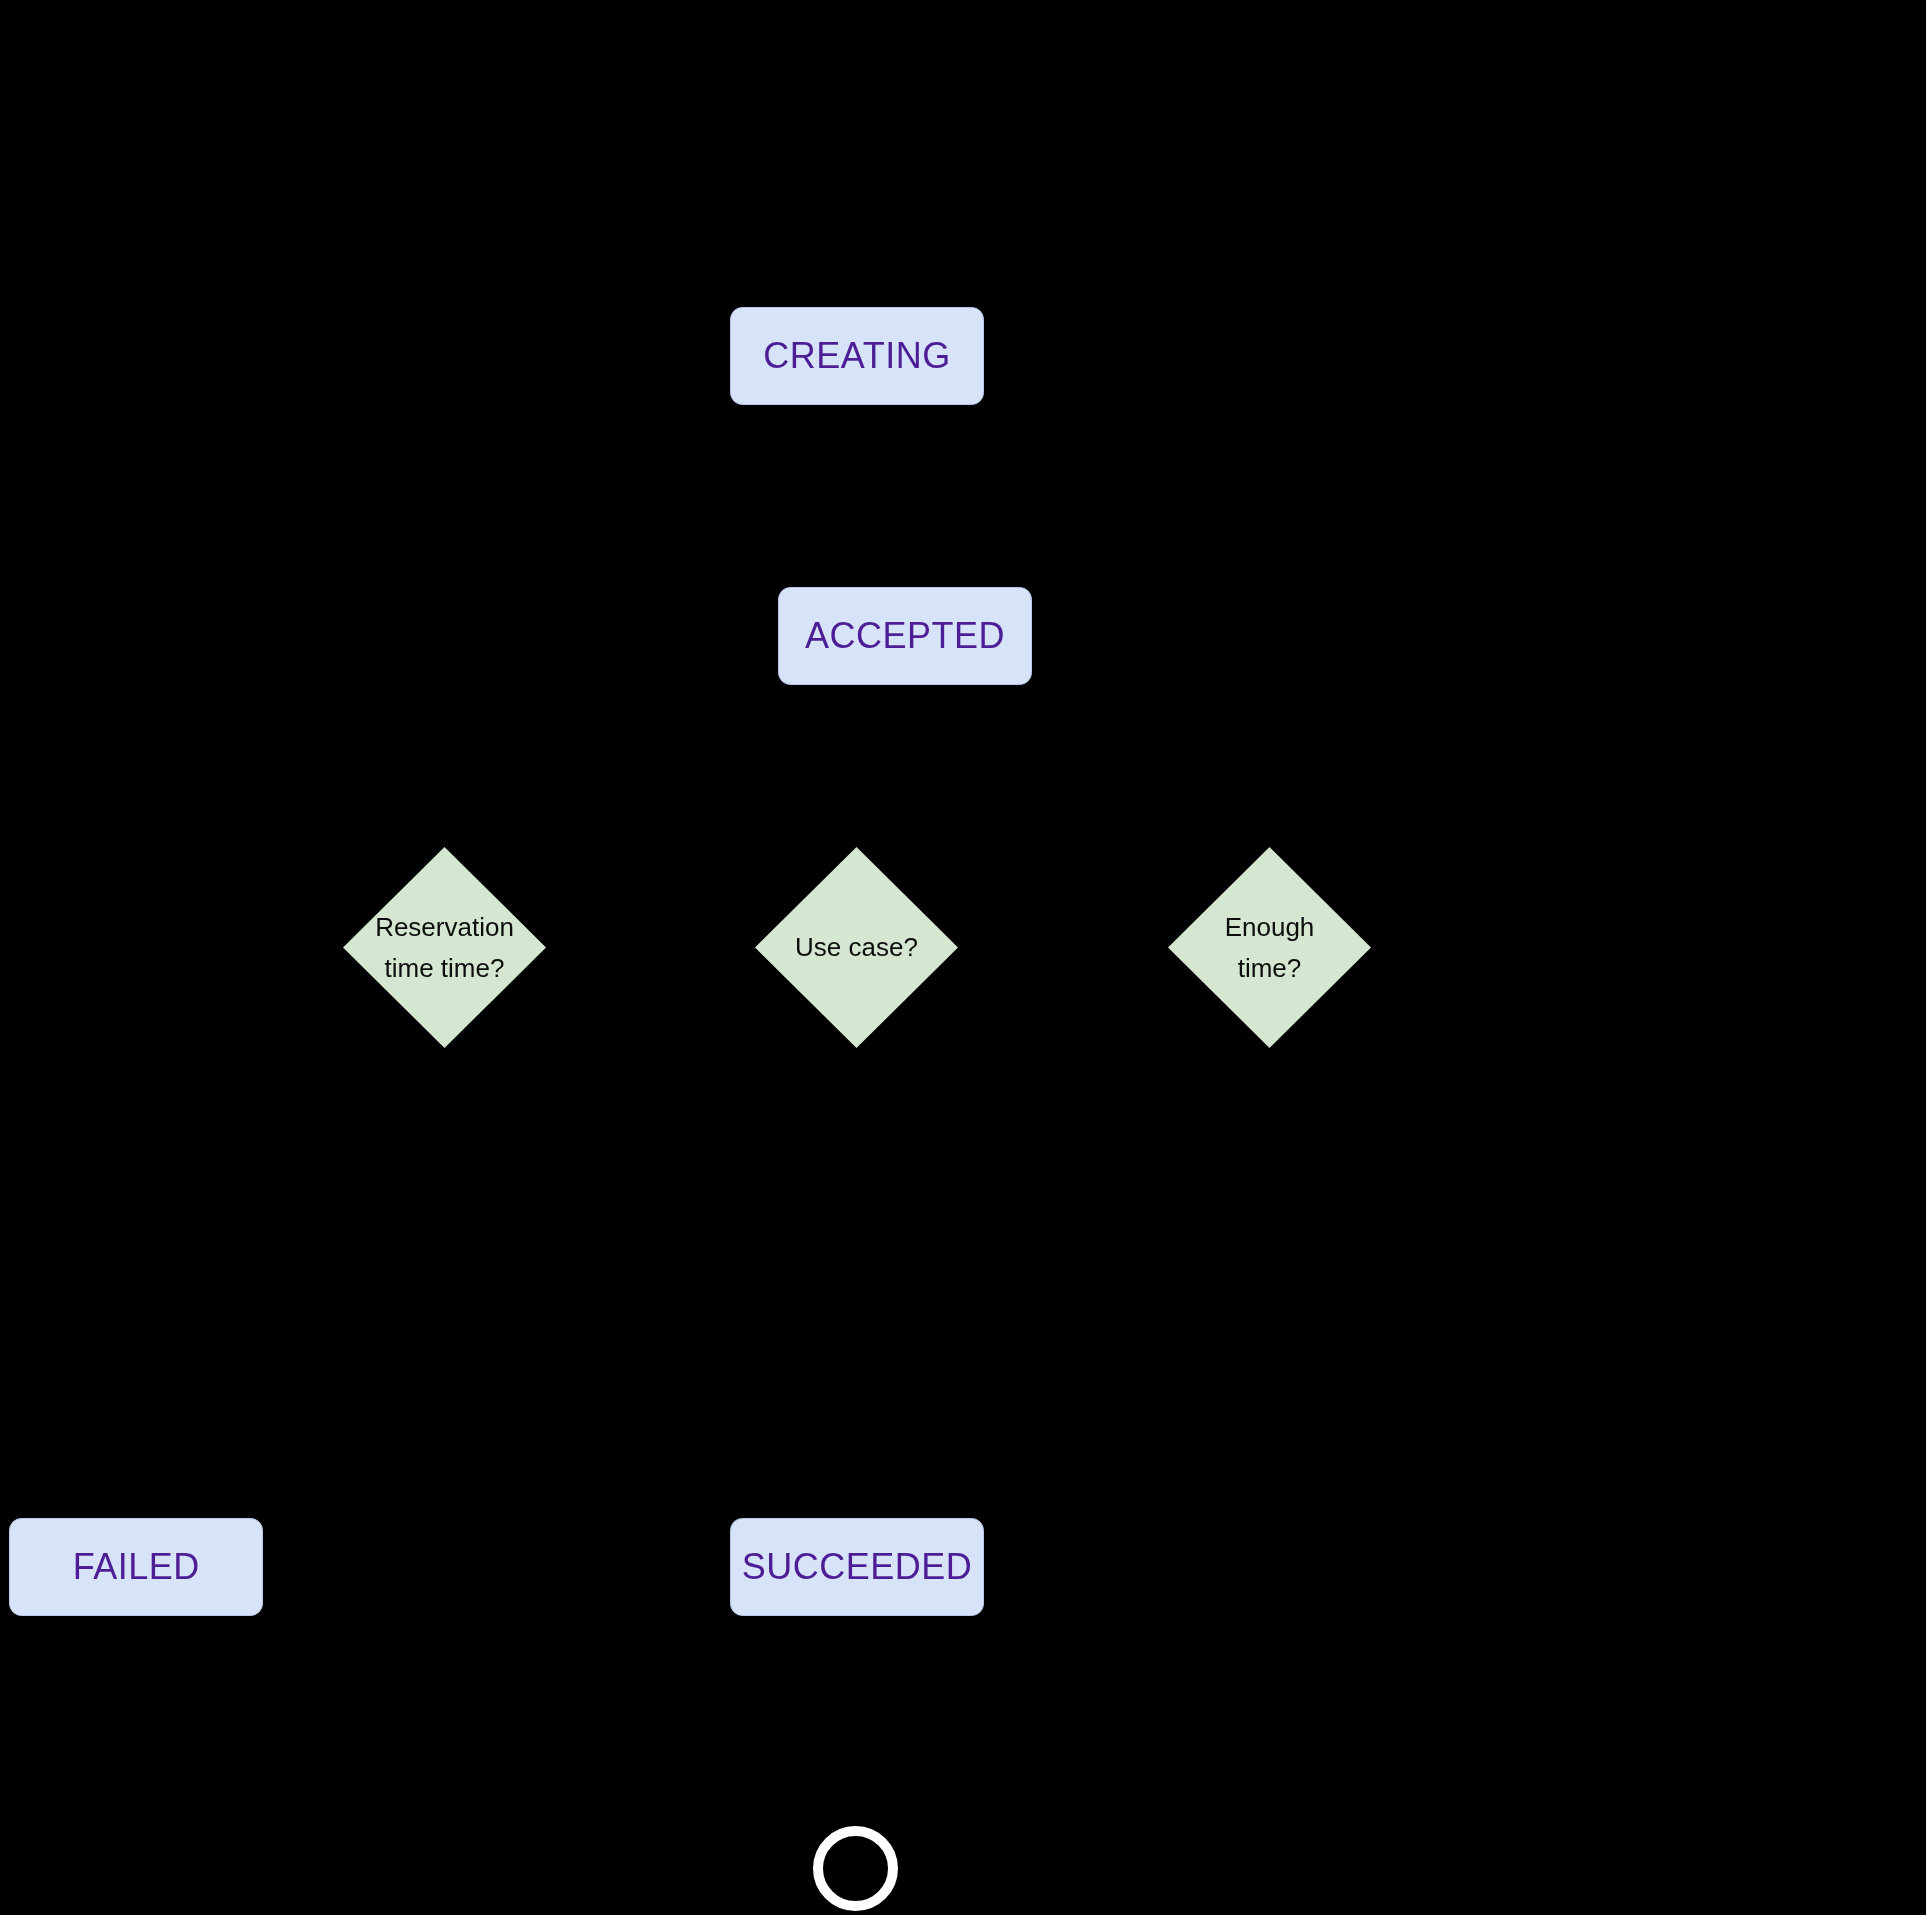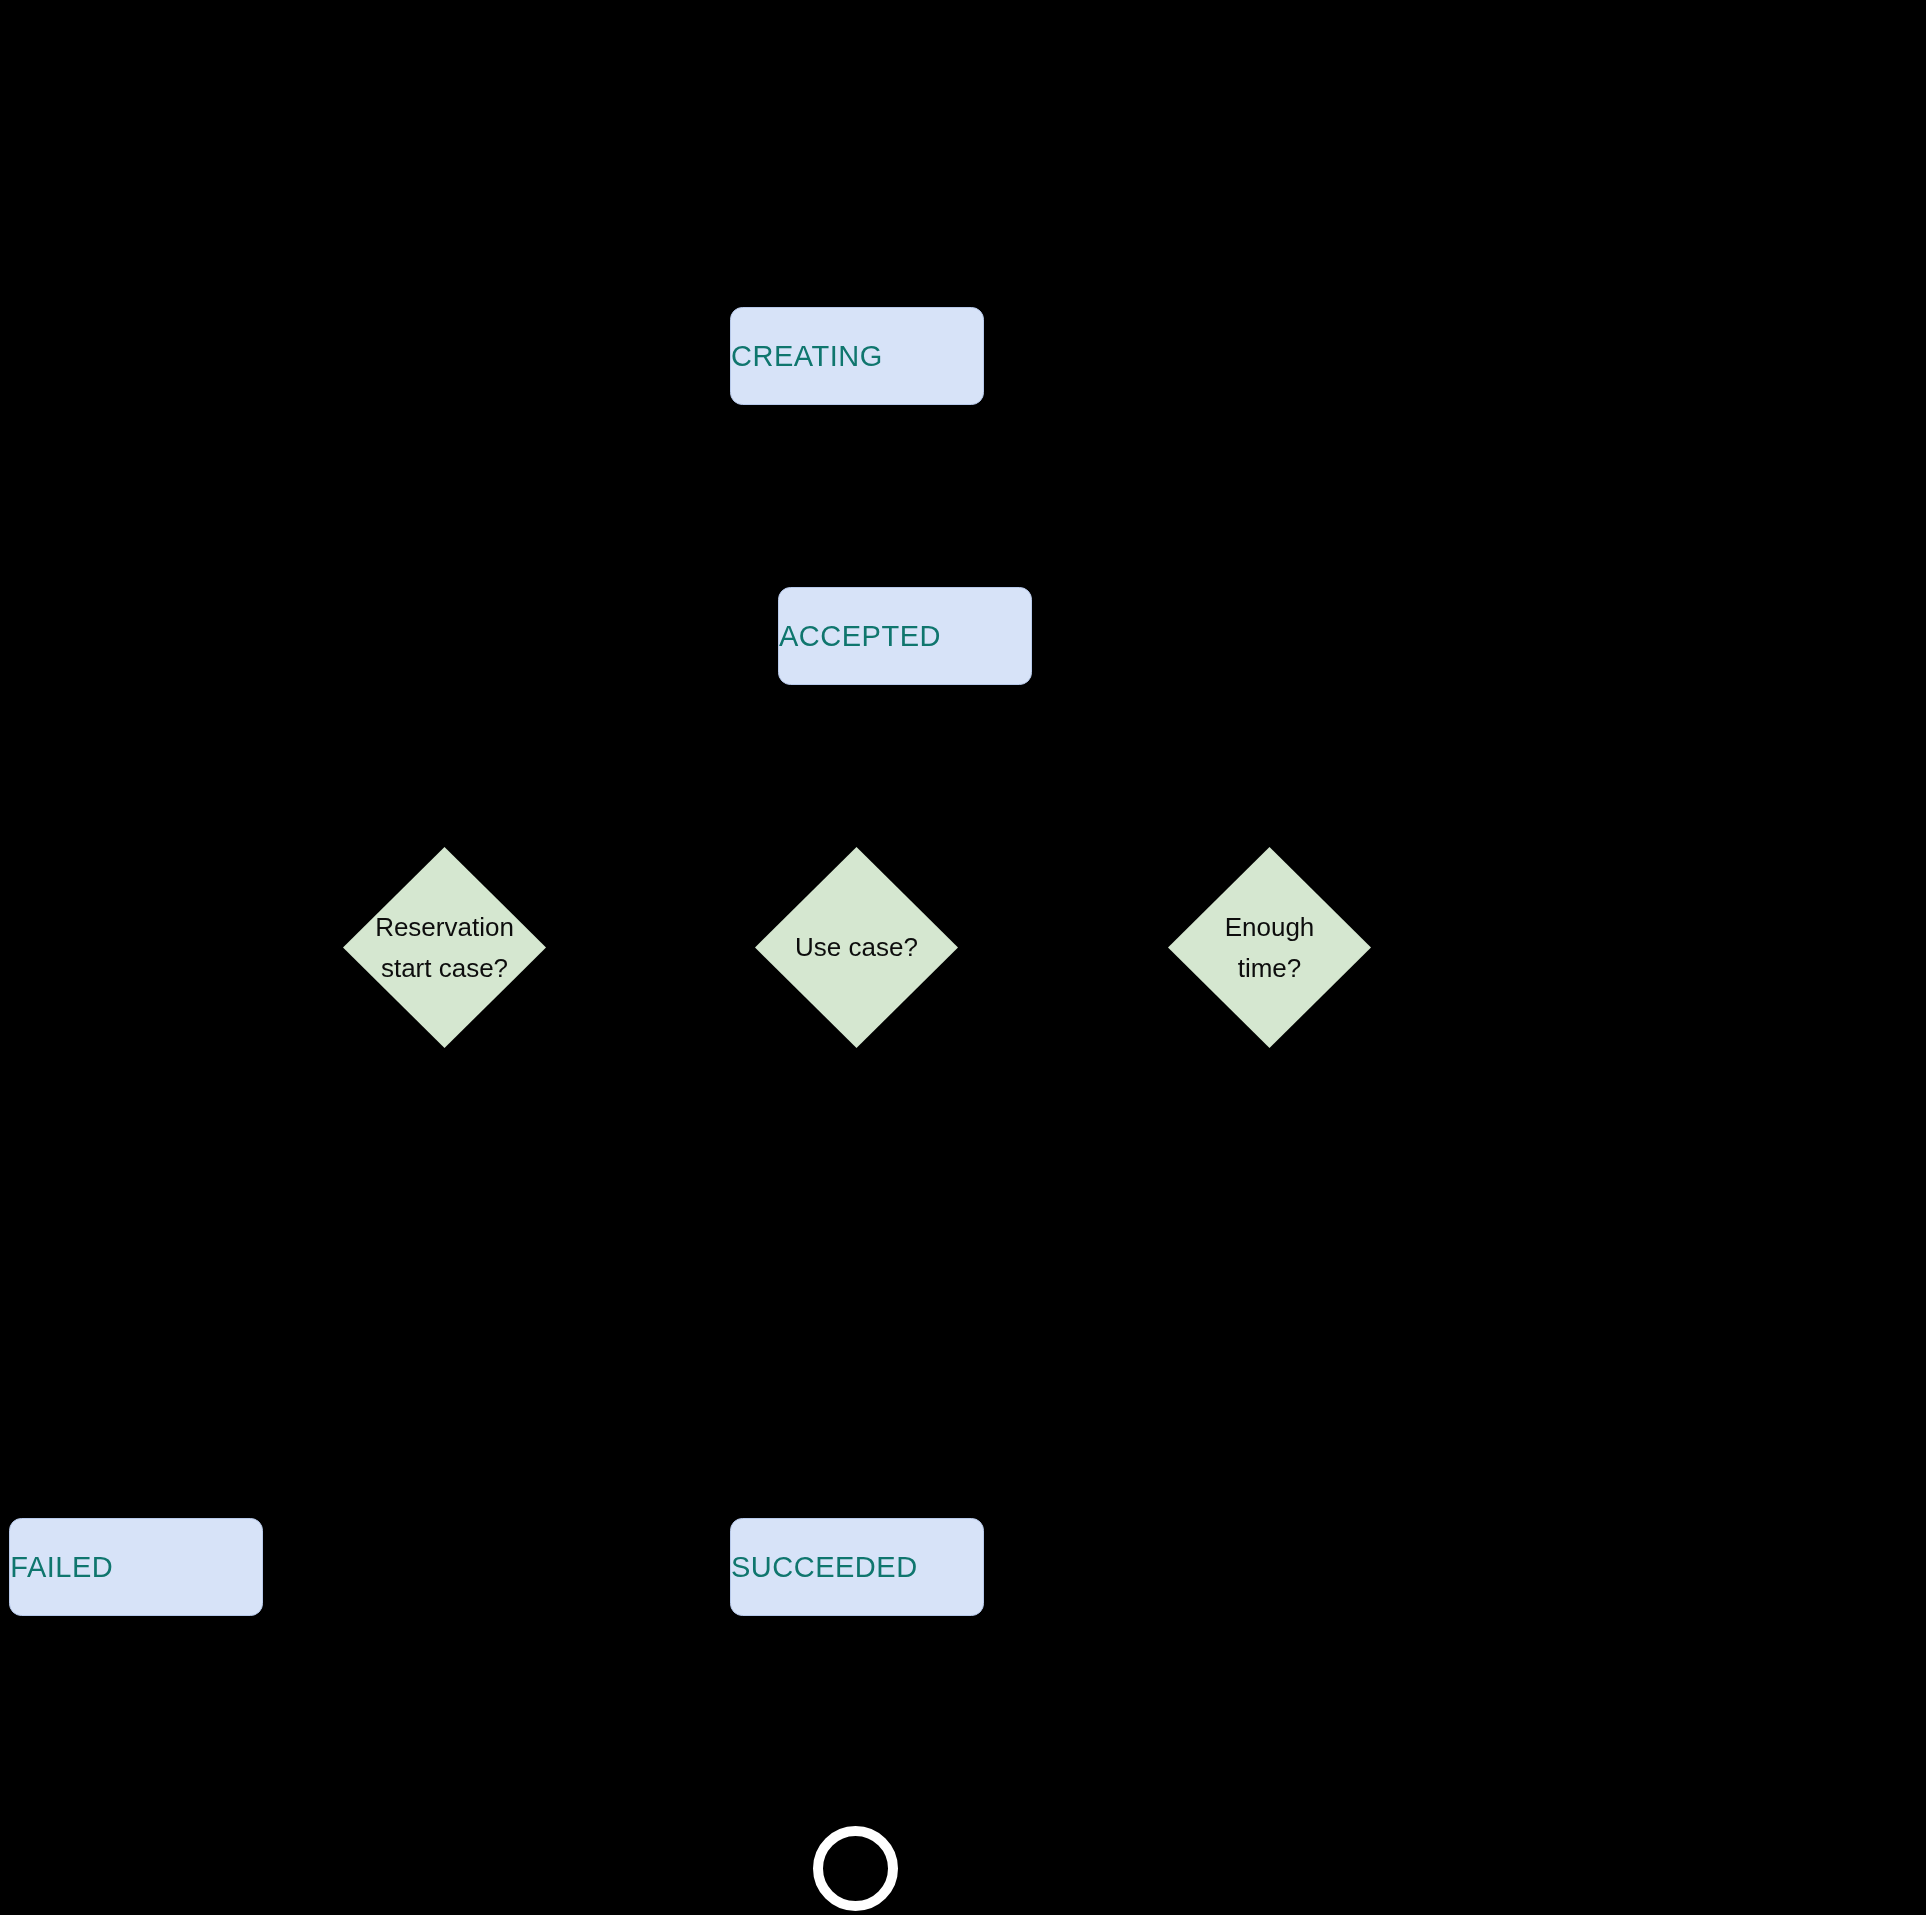--- a/index.html
+++ b/index.html
@@ -18,23 +18,23 @@
   .state {
     position: absolute;
     width: 254px;
     height: 98px;
     background: #d7e3f8;
     border: 1.5px solid #b7c9ea;
     border-radius: 12.4px;
     box-sizing: border-box;
     display: flex;
     align-items: center;
-    justify-content: flex-start;
-    color: #0f766e;
-    font-size: 29px;
+    justify-content: center;
+    color: #4c1d95;
+    font-size: 36px;
     letter-spacing: 0.5px;
     white-space: nowrap;
   }
   .decision {
     position: absolute;
     width: 203px;
     height: 201px;
     background: #d5e7d0;
     clip-path: polygon(50% 0%, 100% 50%, 50% 100%, 0% 50%);
     display: flex;
@@ -76,21 +76,21 @@
   <div id="state-creating" class="state">
     <span>CREATING</span>
   </div>
 
   <div id="state-accepted" class="state">
     <span>ACCEPTED</span>
   </div>
 
   <div id="decision-reservation-start-time" class="decision">
     <span>Reservation</span>
-    <span>start case?</span>
+    <span>time time?</span>
   </div>
 
   <div id="decision-use-case" class="decision">
     <span>Use case?</span>
   </div>
 
   <div id="decision-enough-quota" class="decision">
     <span>Enough</span>
     <span>time?</span>
   </div>

